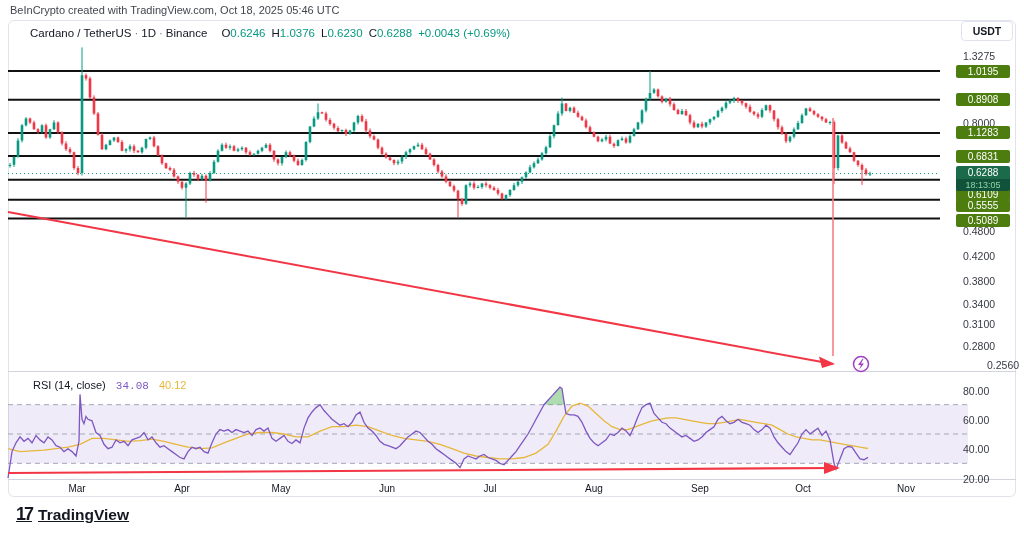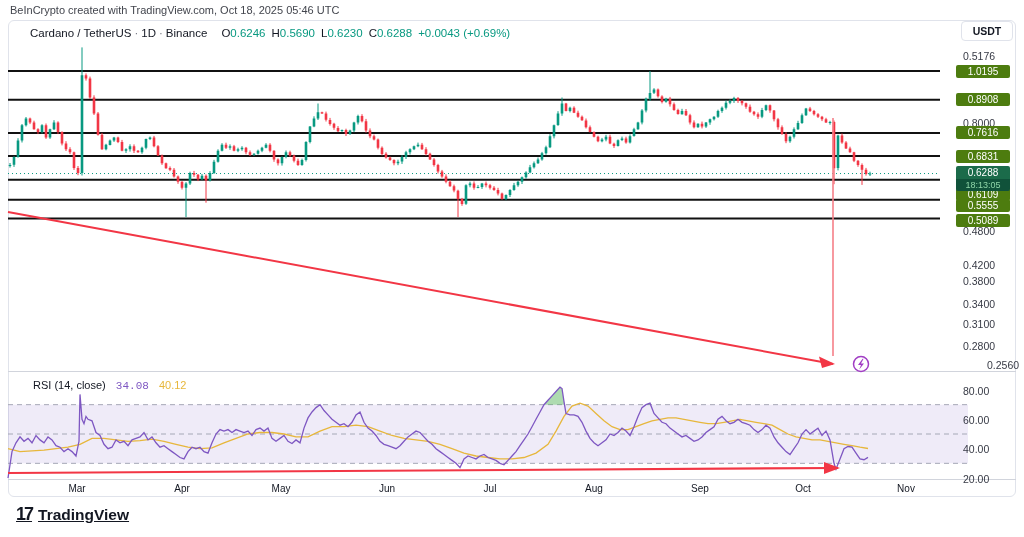--- a/index.html
+++ b/index.html
@@ -62,21 +62,21 @@
       <line x1="833" y1="118" x2="833" y2="356" stroke="#f57f88" stroke-width="1.6"></line>
       <line x1="8" y1="212" x2="833" y2="364" stroke="#f23645" stroke-width="2"></line>
       <polygon points="835,364 819,356.5 822,368" fill="#f23645"></polygon>
       <line x1="8" y1="473" x2="838" y2="468" stroke="#f23645" stroke-width="2.2"></line>
       <polygon points="840,468 824,462 824,474" fill="#f23645"></polygon>
       <circle cx="861" cy="364" r="7.5" fill="none" stroke="#a13dc4" stroke-width="1.5"></circle>
       <path d="M862.6,358.8 l-4.6,6.2 h3 l-1.8,4.6 l4.8,-6.2 h-3 l2.6,-4.6 z" fill="#a13dc4"></path>
     </svg>
 
   <div class="legend">
-    <span>Cardano / TetherUS</span><span class="sep">·</span><span>1D</span><span class="sep">·</span><span>Binance</span><span class="ohlc" id="ohlc-row"><b>O</b><span class="val">0.6246</span><b>H</b><span class="val">0.5690</span><b>L</b><span class="val">0.6230</span><b>C</b><span class="val">0.6288</span></span><span class="chg">+0.0043 (+0.69%)</span>
+    <span>Cardano / TetherUS</span><span class="sep">·</span><span>1D</span><span class="sep">·</span><span>Binance</span><span class="ohlc" id="ohlc-row"><b>O</b><span class="val">0.6246</span><b>H</b><span class="val">1.0376</span><b>L</b><span class="val">0.6230</span><b>C</b><span class="val">0.6288</span></span><span class="chg">+0.0043 (+0.69%)</span>
   </div>
 
   <div class="usdt-btn">USDT</div>
 
   <div id="price-axis"></div>
   <div class="last-badge">
     <div class="p">0.6288</div>
     <div class="cd">18:13:05</div>
   </div>
 
@@ -87,32 +87,32 @@
     <span class="v2" id="rsi-ma-val" style="color: rgb(231, 183, 60);">40.12</span>
   </div>
 
   <div id="rsi-axis"></div>
   <div id="time-axis"></div>
 
   <div class="logo">
     <span class="mark">17</span>
     <span class="word">TradingView</span>
   </div>
-<div class="tick" style="top: 49.5px;">0.5176</div>
+<div class="tick" style="top: 49.5px;">1.3275</div>
     <div class="tick" style="top: 117px;">0.8000</div>
     <div class="tick" style="top: 225.3px;">0.4800</div>
-    <div class="tick" style="top: 259px;">0.4200</div>
+    <div class="tick" style="top: 250px;">0.4200</div>
     <div class="tick" style="top: 274.8px;">0.3800</div>
     <div class="tick" style="top: 298.4px;">0.3400</div>
     <div class="tick" style="top: 317.9px;">0.3100</div>
     <div class="tick" style="top: 339.5px;">0.2800</div>
     <div class="tick" style="top: 358.5px; padding-left: 24px;">0.2560</div>
     <div class="badge" style="top: 65px;">1.0195</div>
     <div class="badge" style="top: 93px;">0.8908</div>
-    <div class="badge" style="top: 126px;">0.7616</div>
+    <div class="badge" style="top: 126px;">1.1283</div>
     <div class="badge" style="top: 150px;">0.6831</div>
     <div class="badge" style="top: 188px;">0.6109</div>
     <div class="badge" style="top: 199px;">0.5555</div>
     <div class="badge" style="top: 214px;">0.5089</div>
     <div class="rsi-tick" style="top: 384.5px;">80.00</div>
     <div class="rsi-tick" style="top: 413.8px;">60.00</div>
     <div class="rsi-tick" style="top: 443.2px;">40.00</div>
     <div class="rsi-tick" style="top: 472.5px;">20.00</div>
     <div class="month" style="left: 77px;">Mar</div>
     <div class="month" style="left: 182px;">Apr</div>

